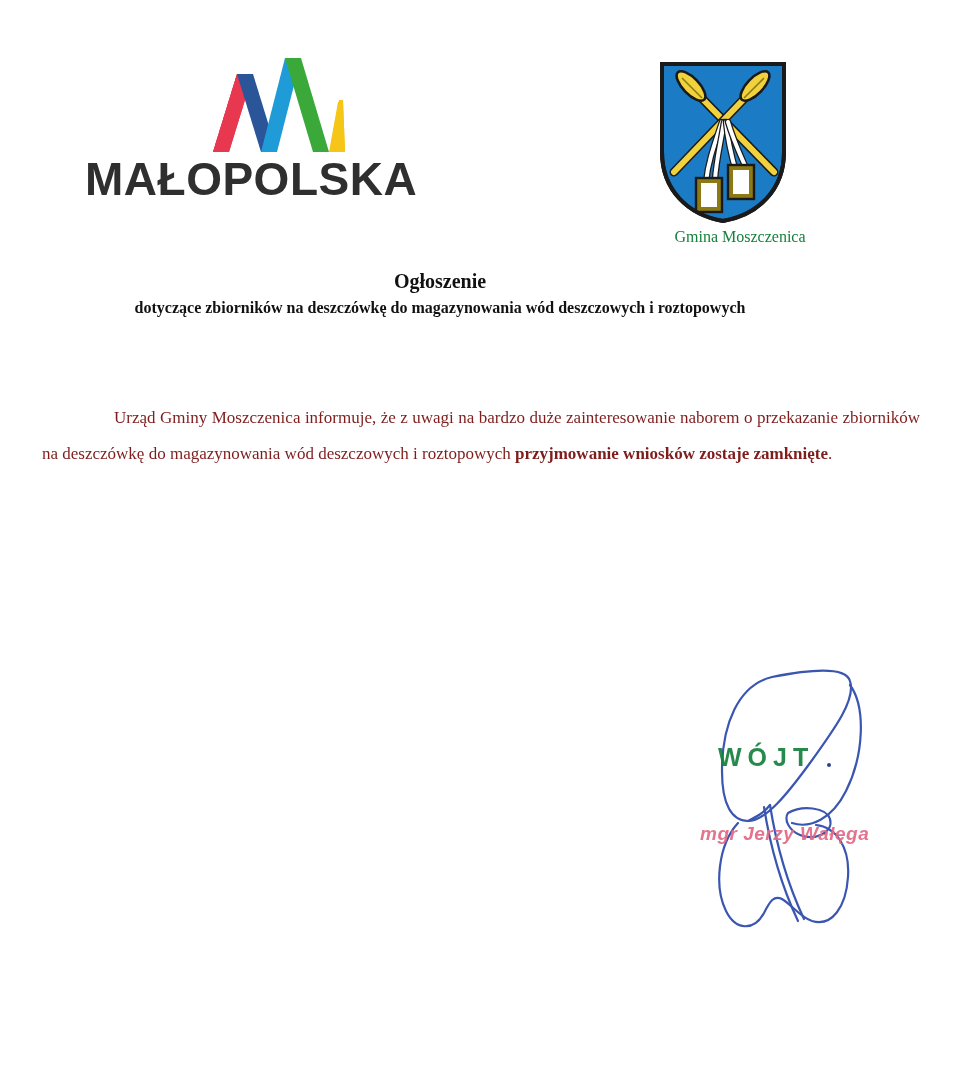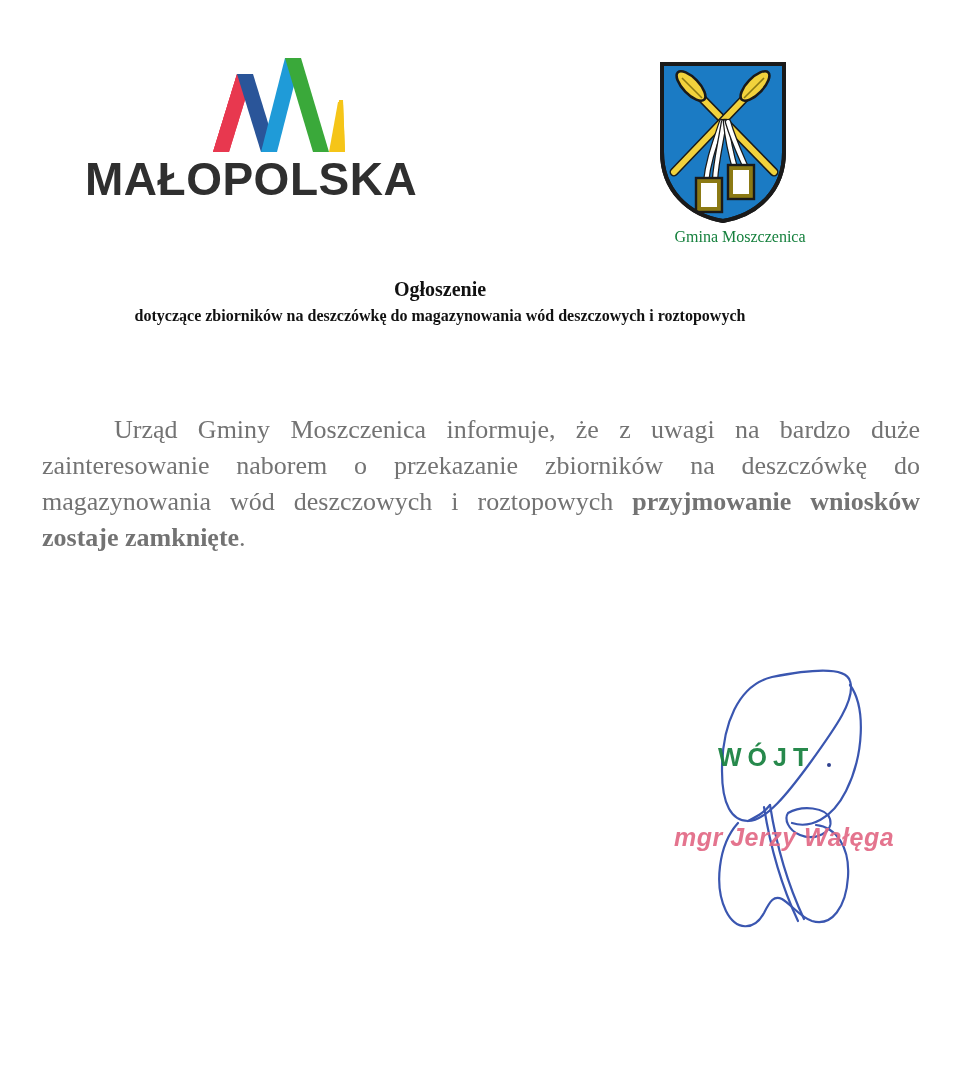--- a/index.html
+++ b/index.html
@@ -81,21 +81,21 @@
     font-family: "Liberation Serif", "DejaVu Serif", serif;
     font-size: 16px;
     color: #15803d;
     white-space: nowrap;
   }
 
   
   .title-zone {
     position: absolute;
     left: 0;
-    top: 276px;
+    top: 268px;
     width: 880px;
     text-align: center;
   }
   .title-line1 {
     font-size: 20px;
     font-weight: bold;
     line-height: 1.35;
     color: #111111;
   }
   .title-line2 {
@@ -107,26 +107,26 @@
   }
 
   
   .body-zone {
     position: absolute;
     left: 42px;
     top: 400px;
     width: 878px;
   }
   .para {
-    font-size: 26px;
+    font-size: 17px;
     line-height: 36px;
     text-align: justify;
     text-indent: 72px;
-    margin: 12px 0 2px 0;
-    color: #737373;
+    margin: 0 0 2px 0;
+    color: #7f1d1d;
     -webkit-hyphens: none;
     hyphens: none;
   }
   .para.p2 { margin-top: 12px; }
   .para.p3 { margin-top: 12px; }
   .para b { font-weight: bold; }
 
   
   .signature-zone {
     position: absolute;
@@ -158,25 +158,25 @@
     position: absolute;
     left: 167px;
     top: 108px;
     width: 4px;
     height: 4px;
     border-radius: 50%;
     background: #30418f;
   }
   .stamp-name {
     position: absolute;
-    left: 14px;
+    left: 40px;
     top: 168px;
     font-family: "Liberation Sans", "DejaVu Sans", sans-serif;
     font-style: italic;
-    font-size: 25px;
+    font-size: 19px;
     font-weight: bold;
     letter-spacing: 0.5px;
     color: #e26a86;
     white-space: nowrap;
     opacity: 0.93;
   }
 
   
   .date-line {
     position: absolute;

